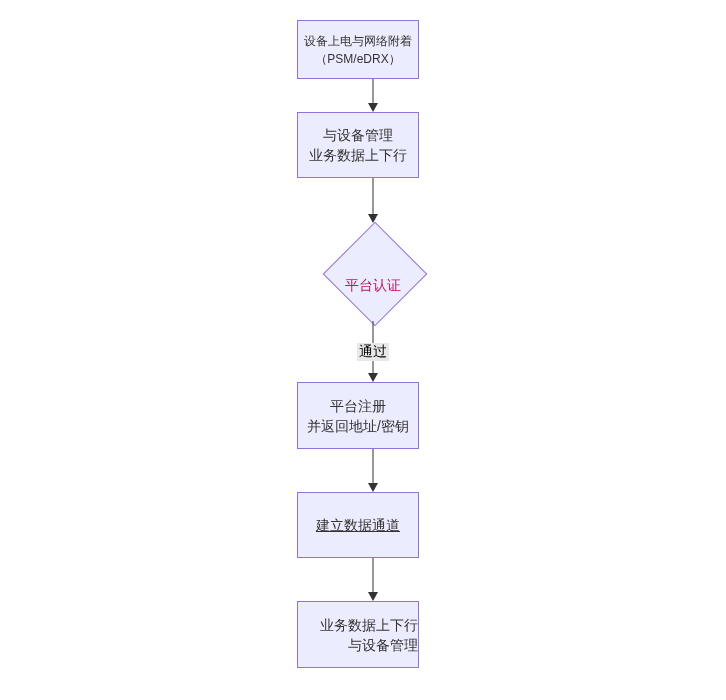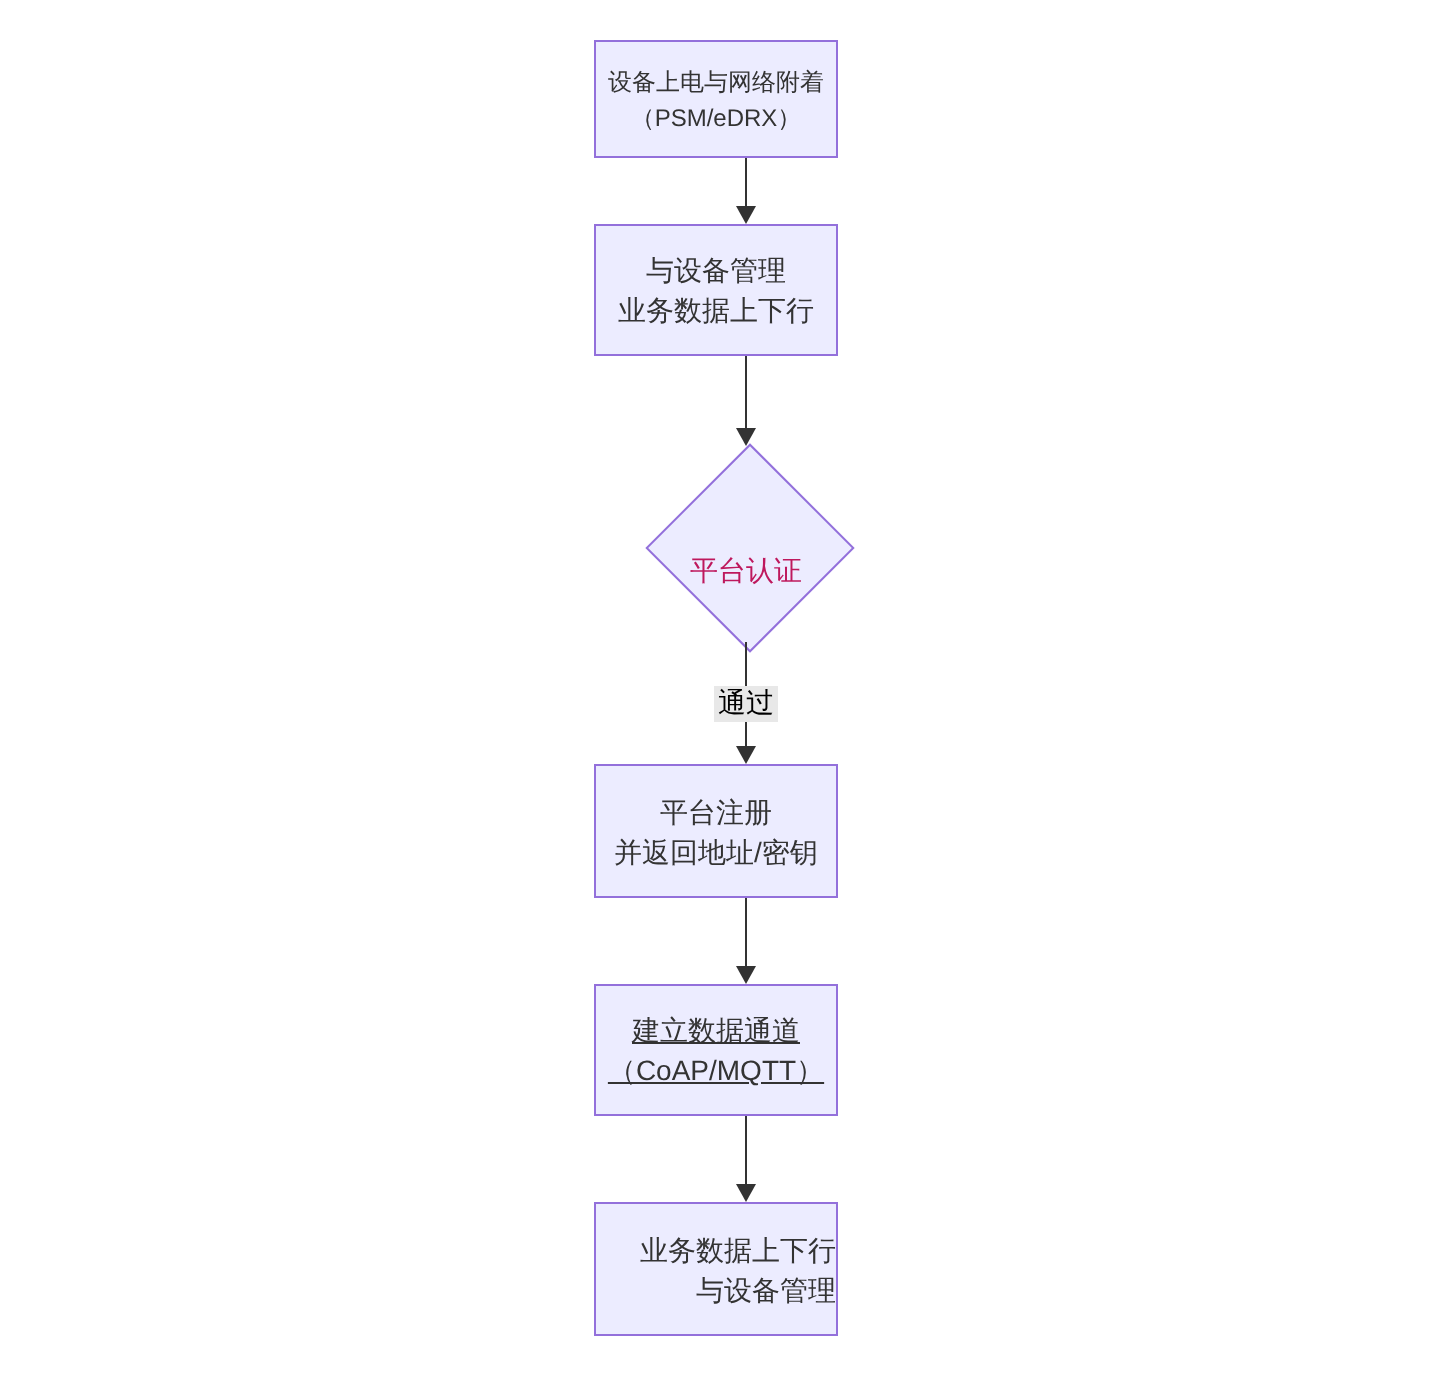--- a/index.html
+++ b/index.html
@@ -133,21 +133,20 @@
   <div class="node" id="node3">
     <div>平台注册</div>
     <div>并返回地址/密钥</div>
   </div>
 
   <div class="edge-line" id="line4"></div>
   <div class="arrow-head" id="head4"></div>
 
   <div class="node" id="node4">
     <div>建立数据通道</div>
-    <div>（CoAP/MQTT）</div>
   </div>
 
   <div class="edge-line" id="line5"></div>
   <div class="arrow-head" id="head5"></div>
 
   <div class="node" id="node5">
     <div>业务数据上下行</div>
     <div>与设备管理</div>
   </div>
 

